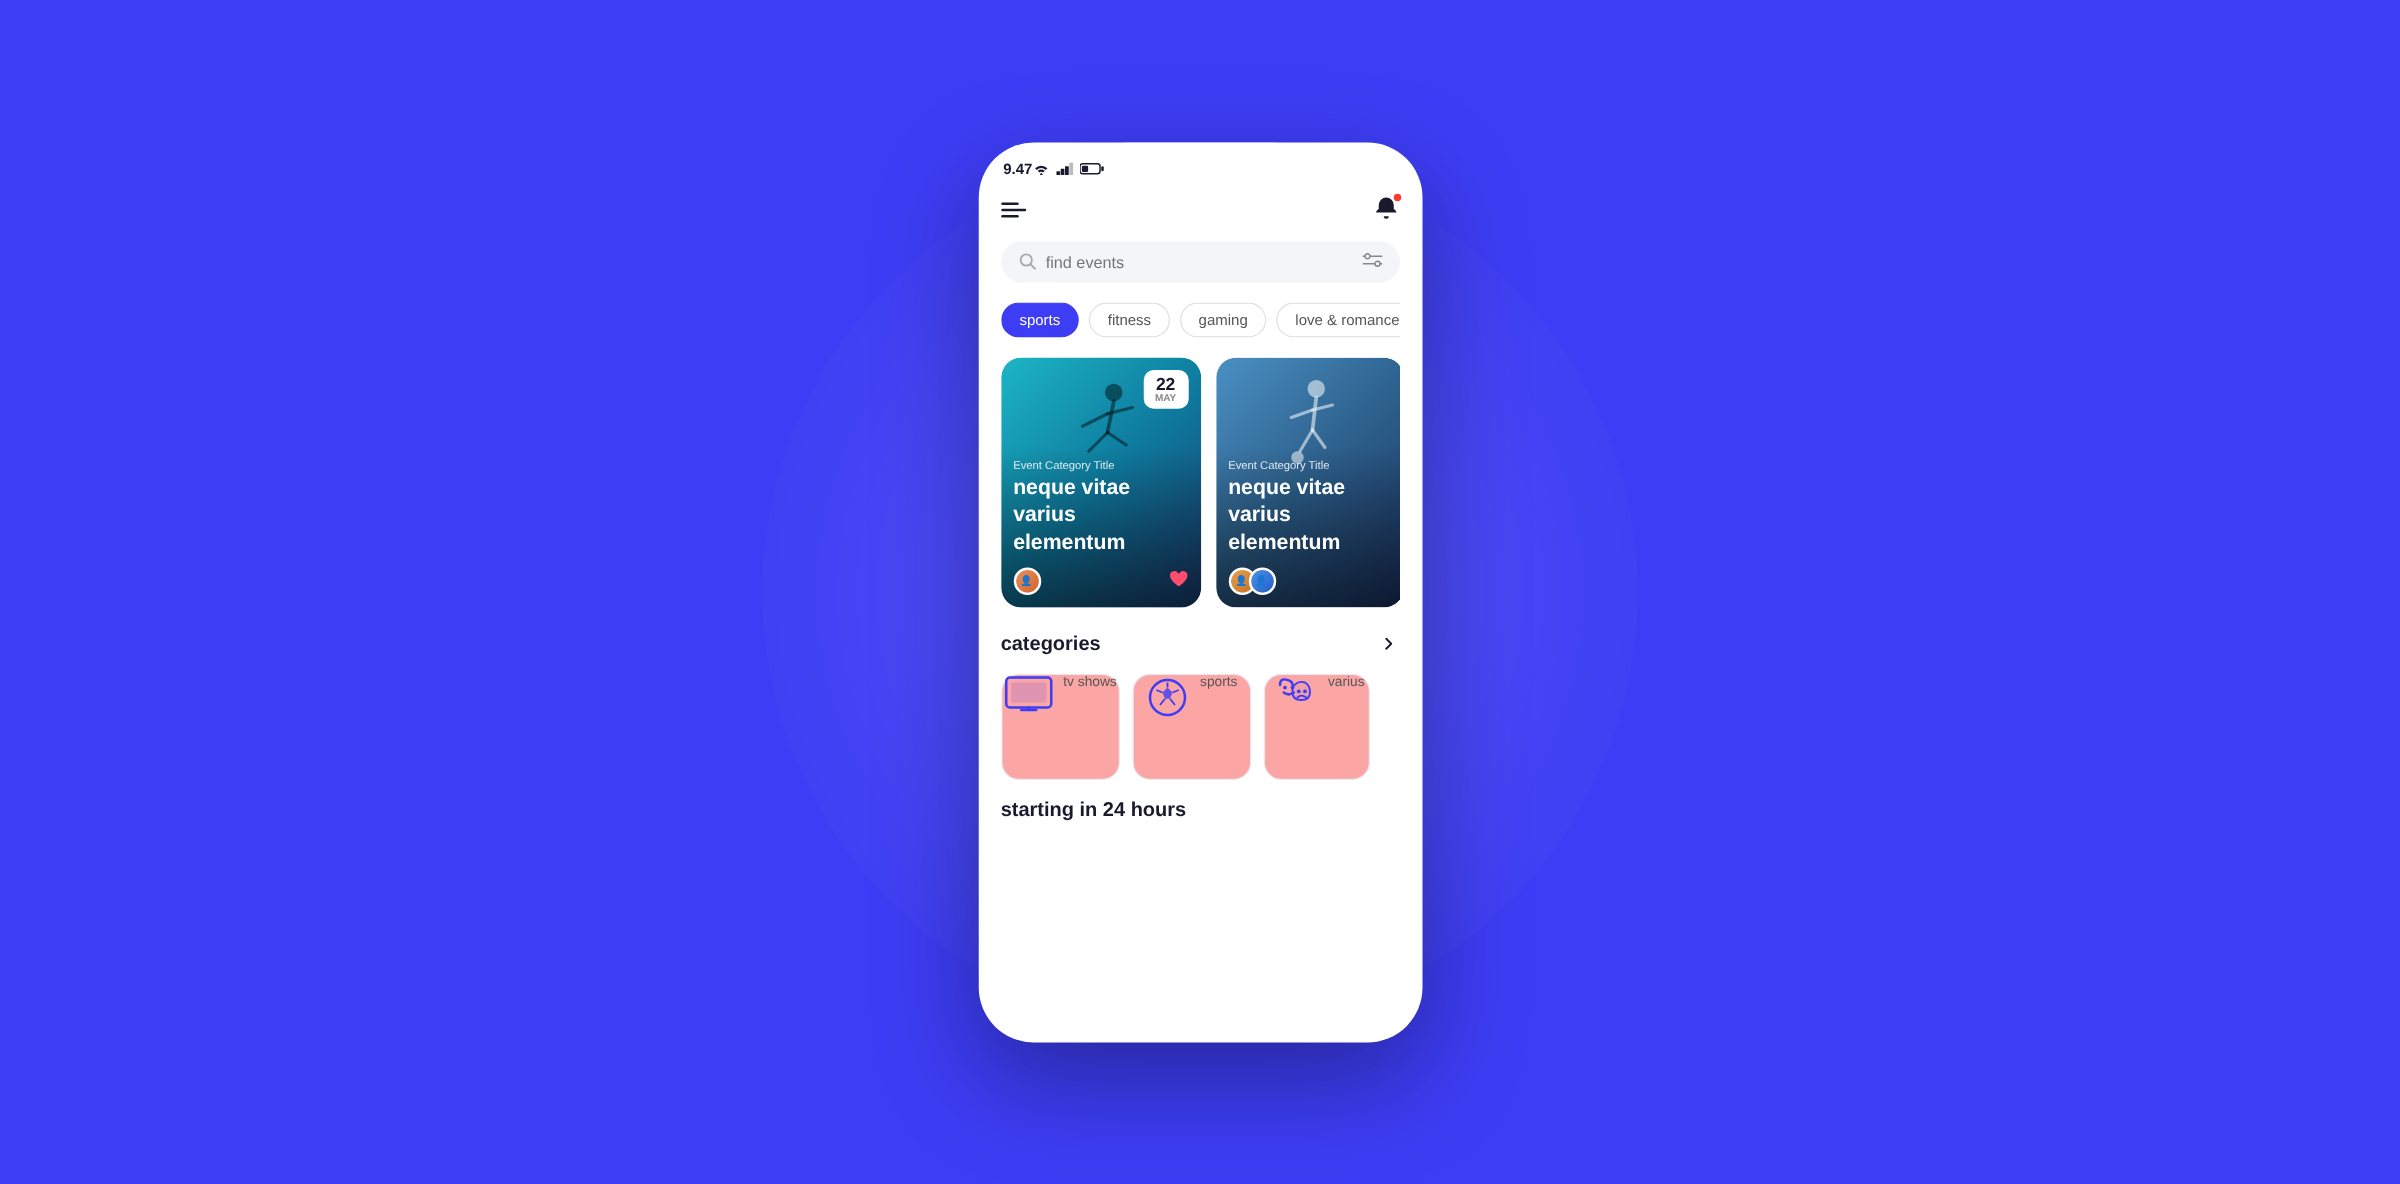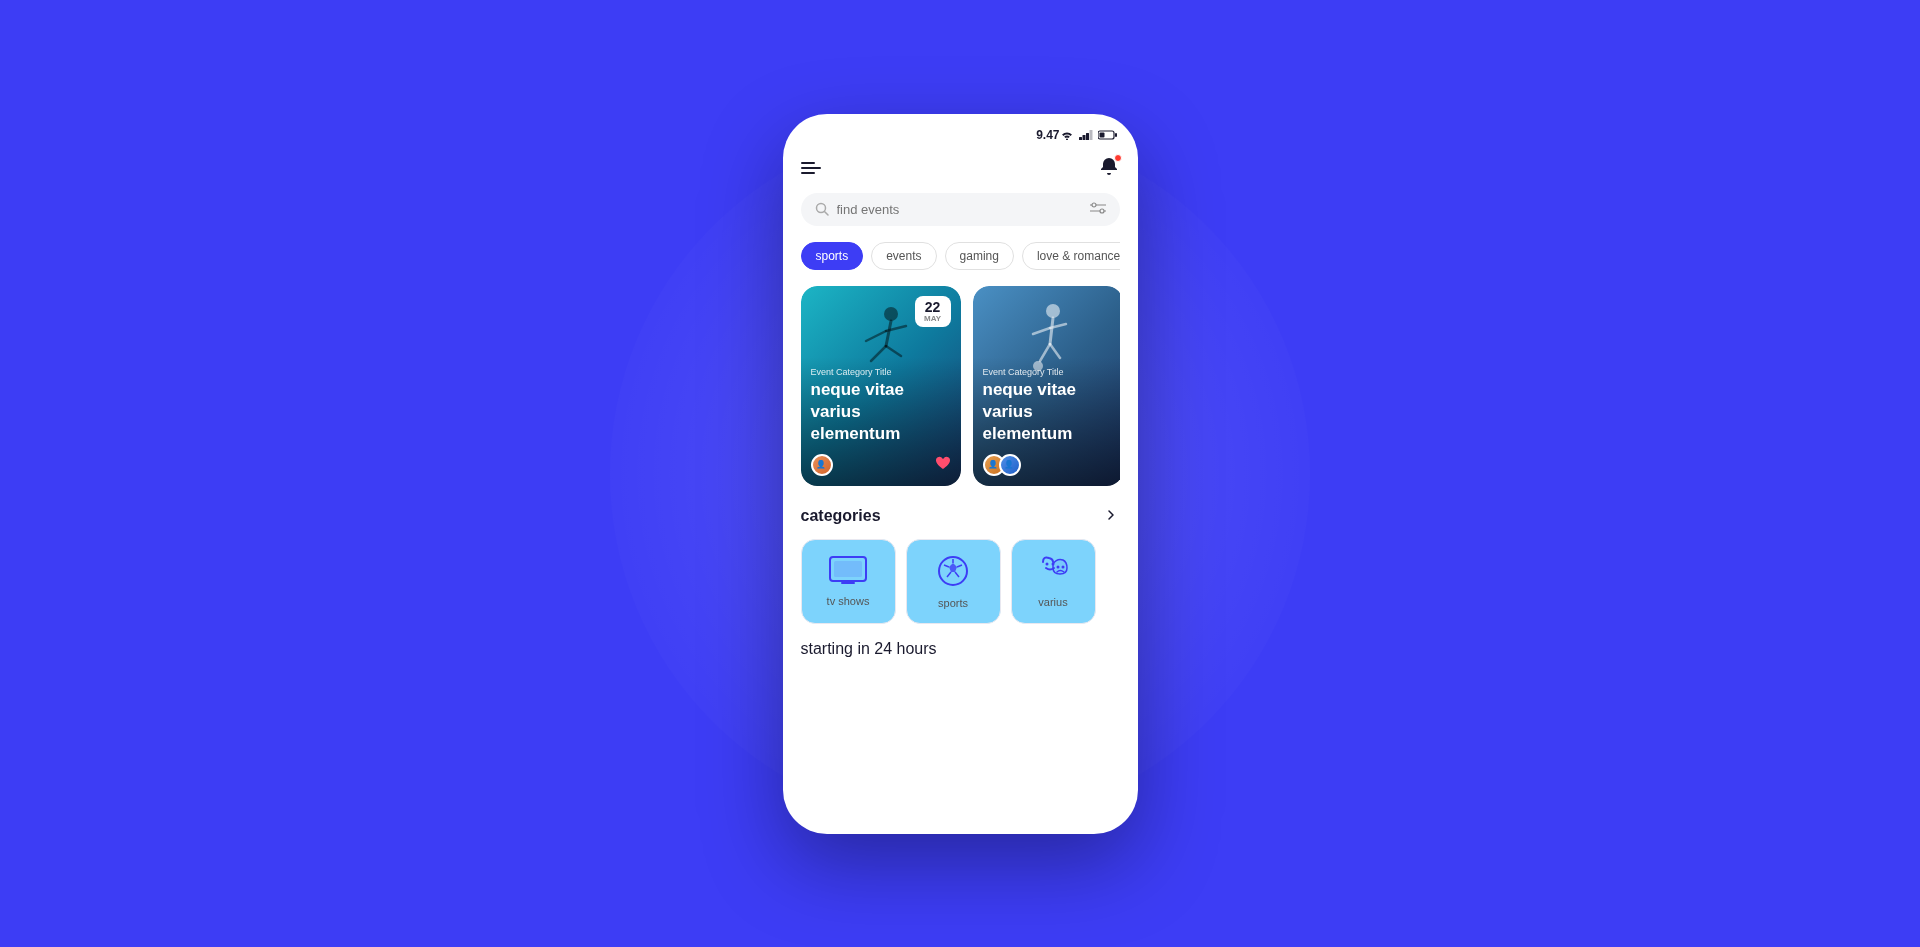--- a/index.html
+++ b/index.html
@@ -49,21 +49,21 @@
       width: 120px;
       height: 22px;
       background: #ffffff;
       border-radius: 0 0 16px 16px;
       z-index: 20;
     }
 
     
     .status-bar {
       display: flex;
-      justify-content: flex-end;
+      justify-content: flex-start;
       align-items: center;
       padding: 10px 20px 0;
       height: 32px;
     }
 
     .status-time {
       font-size: 12px;
       font-weight: 600;
       color: #1a1a2e;
     }
@@ -321,45 +321,45 @@
 
     .category-grid {
       display: flex;
       gap: 10px;
       overflow: hidden;
     }
 
     .category-item {
       flex: 0 0 95px;
       height: 85px;
-      background: #7dd3fc;
+      background: #fca5a5;
       border-radius: 14px;
       border: 1.5px solid #e8e8f0;
       display: flex;
-      flex-direction: column;
-      align-items: center;
+      flex-direction: row;
+      align-items: flex-start;
       justify-content: center;
       gap: 8px;
       cursor: pointer;
     }
 
     .category-label {
       font-size: 11px;
       color: #555;
       font-weight: 500;
     }
 
     
     .starting-soon {
       margin-top: 16px;
     }
 
     .starting-soon-title {
       font-size: 16px;
-      font-weight: 400;
+      font-weight: 700;
       color: #1a1a2e;
     }
 
     
     .figure-svg {
       position: absolute;
       top: 10px;
       left: 50%;
       transform: translateX(-50%);
       opacity: 0.9;
@@ -426,21 +426,21 @@
           <line x1="6" y1="3" x2="16" y2="3" stroke="#888" stroke-width="1.2"></line>
           <circle cx="12" cy="9" r="2" stroke="#888" stroke-width="1.2"></circle>
           <line x1="0" y1="9" x2="10" y2="9" stroke="#888" stroke-width="1.2"></line>
           <line x1="14" y1="9" x2="16" y2="9" stroke="#888" stroke-width="1.2"></line>
         </svg>
       </button>
     </div>
 
     <div class="category-pills">
       <button class="pill active">sports</button>
-      <button class="pill">events</button>
+      <button class="pill">fitness</button>
       <button class="pill">gaming</button>
       <button class="pill">love &amp; romance</button>
     </div>
 
     <div class="event-cards">
 
       <div class="event-card">
         <div class="card-bg card-bg-teal"></div>
 
         <svg class="figure-svg" width="90" height="110" viewBox="0 0 90 110">

